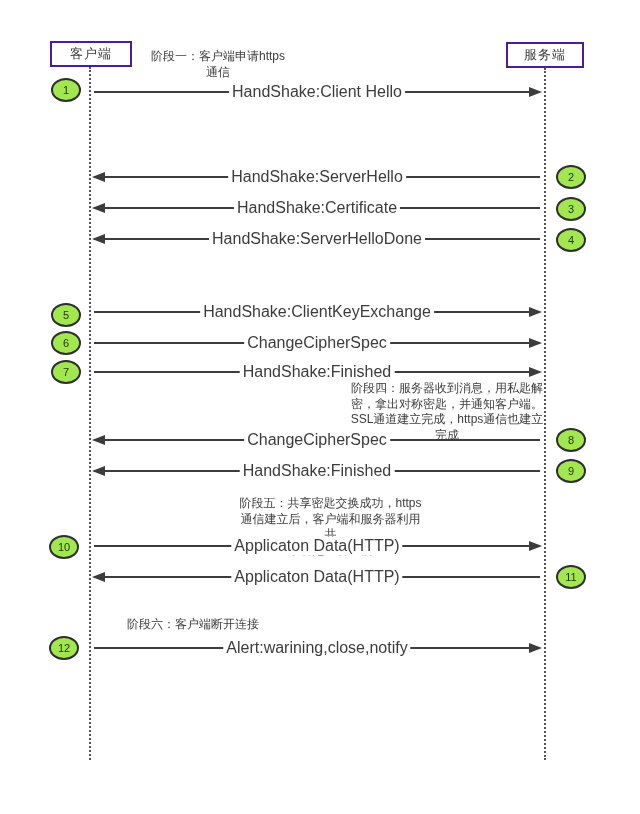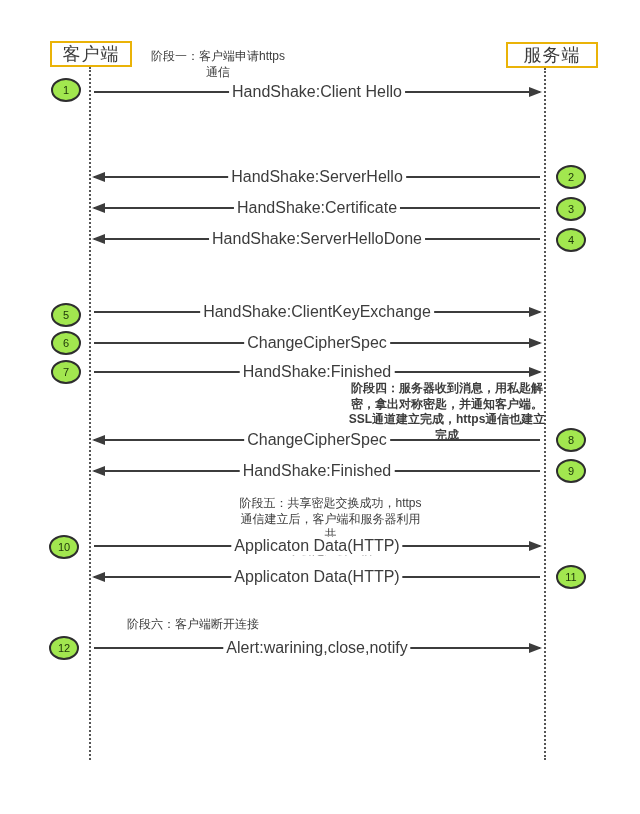--- a/index.html
+++ b/index.html
@@ -6,23 +6,23 @@
     --line:#3c3c3c;
     --text:#3c3c3c;
     --step-fill:#a2e74f;
     --step-border:#2e2e2e;
   }
   *{margin:0;padding:0;box-sizing:border-box;}
   body{background:#fff;font-family:"Liberation Sans","DejaVu Sans",sans-serif;}
   .canvas{position:relative;width:640px;height:814px;background:#ffffff;overflow:hidden;}
 
   .actor-box{
-    position:absolute;background:#fff;border:2px solid #eab308;
+    position:absolute;background:#fff;border:2px solid #4c1d95;
     display:flex;align-items:center;justify-content:center;
-    font-size:18px;color:var(--text);letter-spacing:1px;
+    font-size:13px;color:var(--text);letter-spacing:1px;
   }
   .lifeline{position:absolute;width:0;border-left:2px dotted #555;}
 
   .msg{position:absolute;left:94px;width:446px;height:0;border-top:2px solid var(--line);}
   .msg .arrowhead{position:absolute;width:0;height:0;border-top:5px solid transparent;border-bottom:5px solid transparent;top:-6px;}
   .msg.dir-right .arrowhead{right:-2px;border-left:13px solid var(--line);}
   .msg.dir-left  .arrowhead{left:-2px;border-right:13px solid var(--line);}
   .msg .label{
     position:absolute;left:50%;top:-1px;transform:translate(-50%,-50%);
     background:#fff;padding:0 3px;font-size:16px;color:var(--text);white-space:nowrap;
@@ -42,30 +42,30 @@
   .stage.left-align{text-align:left;}
 </style>
 </head>
 <body>
 
 <div class="canvas">
 
   <div class="actor-box" style="left:50px;top:41px;width:82px;height:26px;">
     <span>客户端</span>
   </div>
-  <div class="actor-box" style="left:506px;top:42px;width:92px;height:26px;">
+  <div class="actor-box" style="left:506px;top:42px;width:78px;height:26px;">
     <span>服务端</span>
   </div>
 
   <div class="lifeline" style="left:89px;top:67px;height:693px;"></div>
   <div class="lifeline" style="left:544px;top:68px;height:692px;"></div>
 
   <div class="stage" style="left:143px;top:49px;width:150px;">阶段一：客户端申请https
 通信</div>
-  <div class="stage" style="left:348px;top:381px;width:198px;font-weight:bold;">阶段四：服务器收到消息，用私匙解
+  <div class="stage" style="left:348px;top:381px;width:198px;">阶段四：服务器收到消息，用私匙解
 密，拿出对称密匙，并通知客户端。
 SSL通道建立完成，https通信也建立
 完成</div>
   <div class="stage" style="left:238px;top:496px;width:185px;">阶段五：共享密匙交换成功，https
 通信建立后，客户端和服务器利用共
 享密匙加密通信</div>
   <div class="stage left-align" style="left:103px;top:617px;width:180px;text-align:center;">阶段六：客户端断开连接</div>
 
   <div class="msg dir-right" style="top:91px;">
     <span class="arrowhead"></span>

